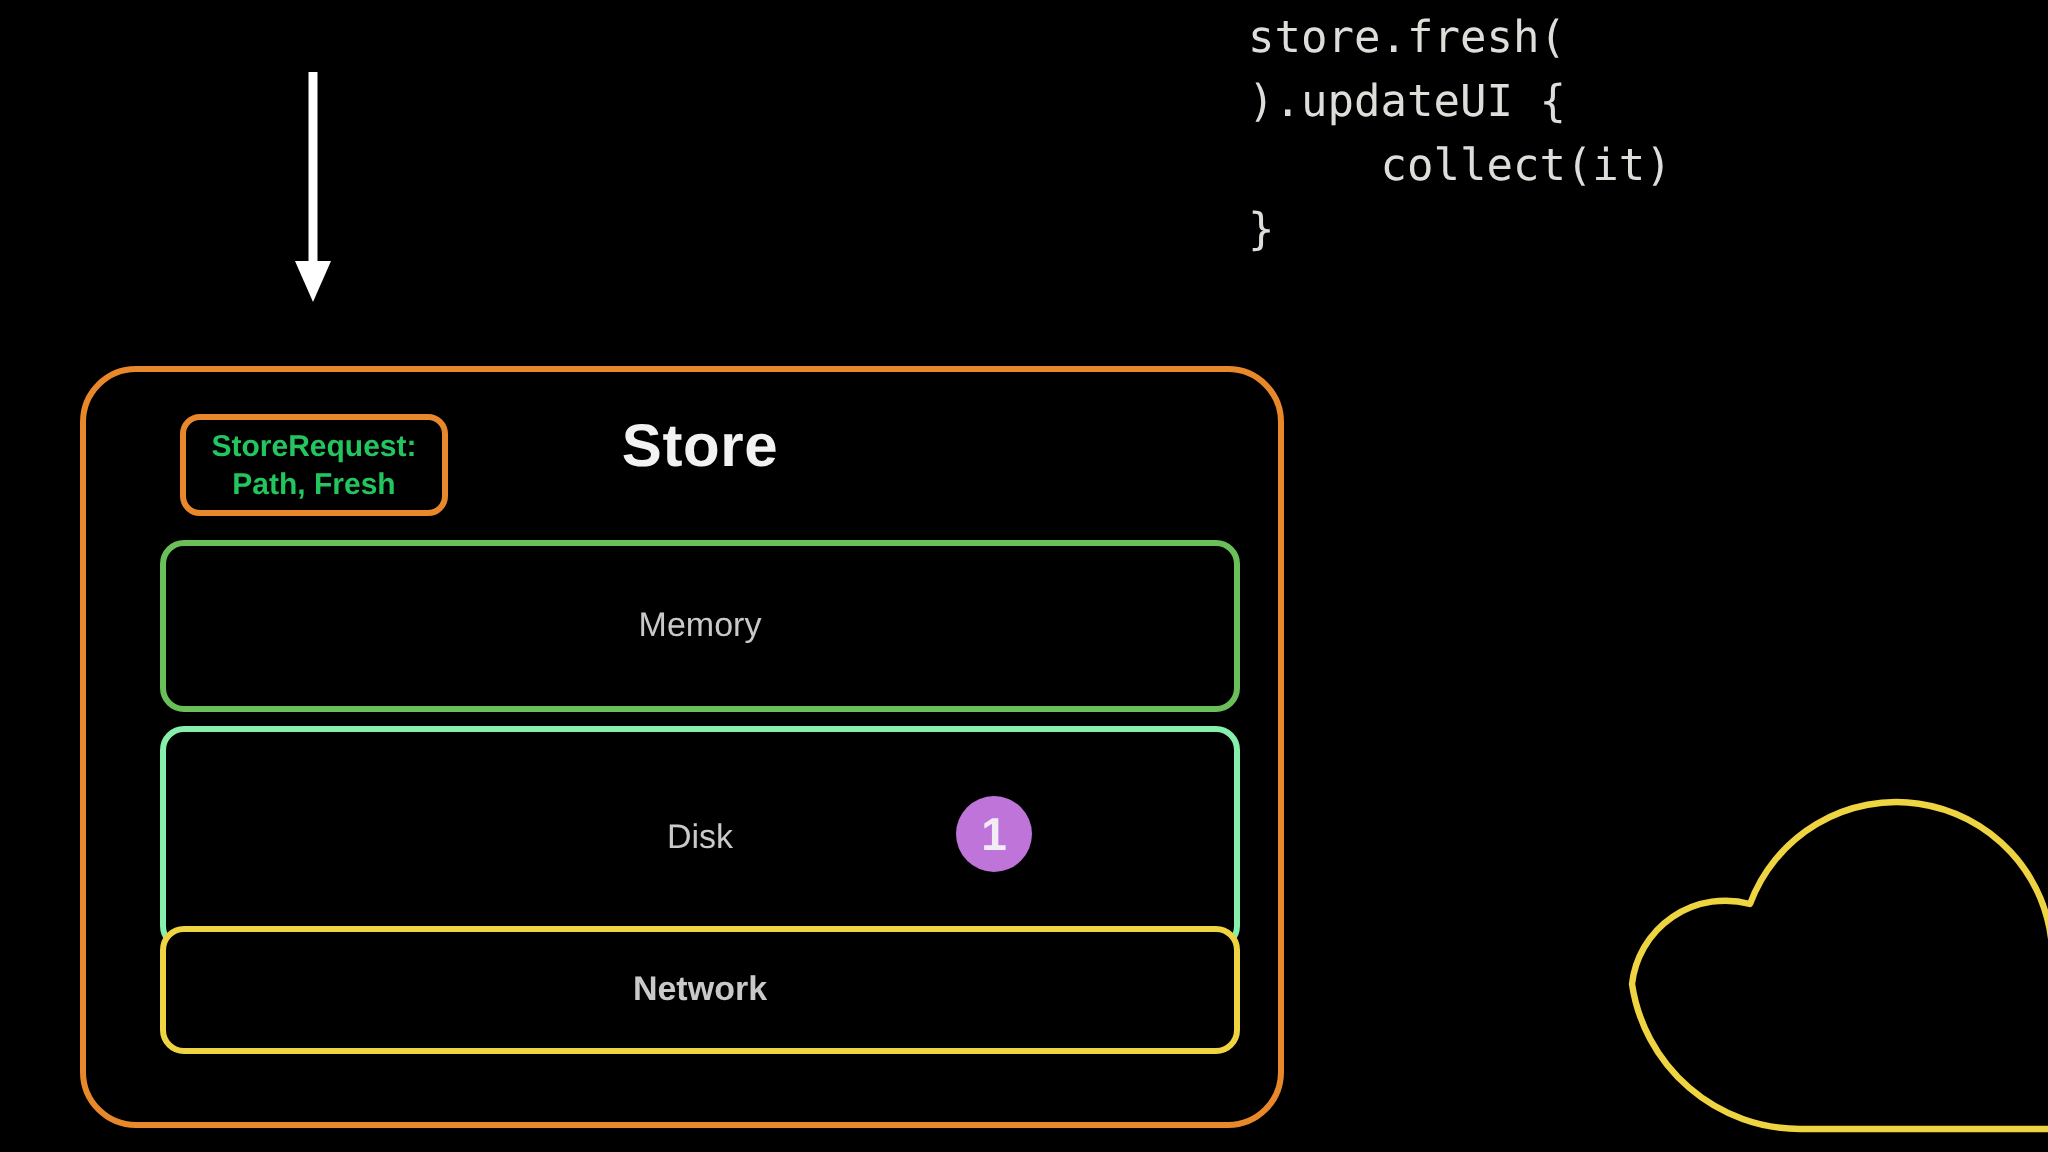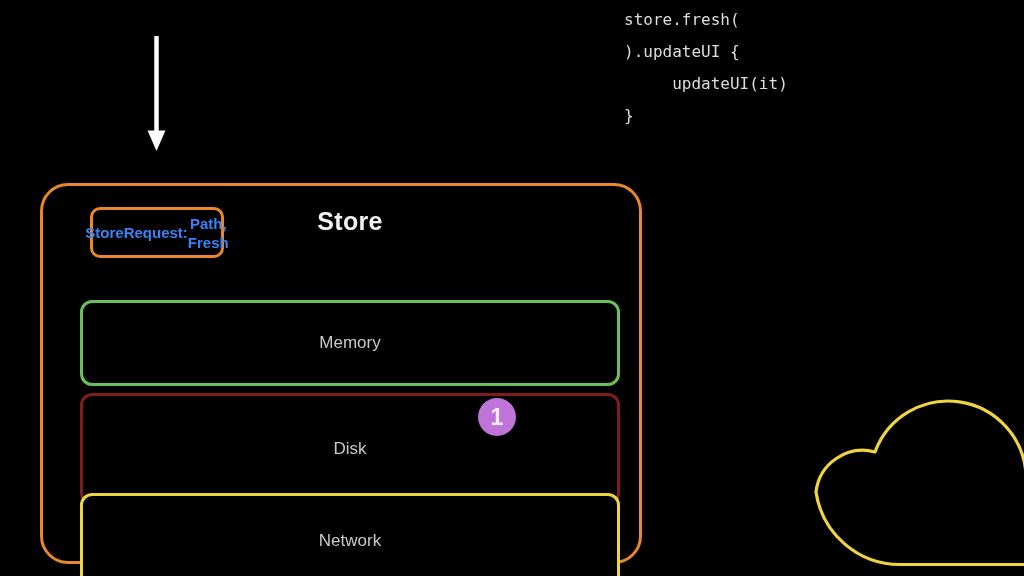--- a/index.html
+++ b/index.html
@@ -7,73 +7,73 @@
   .slide {
     position: relative; width: 1024px; height: 576px;
     background: #000000; overflow: hidden;
     font-family: "Liberation Sans", sans-serif;
   }
 
   
   .code-block {
     position: absolute; left: 624px; top: 4px;
     font-family: "DejaVu Sans Mono", monospace;
-    font-size: 16px; line-height: 32px; color: #DFDDDA;
+    font-size: 22px; line-height: 32px; color: #DFDDDA;
   }
   .code-line { white-space: pre; }
 
   
   .overlay-svg { position: absolute; left: 0; top: 0; width: 1024px; height: 576px; pointer-events: none; }
 
   
   .store-box {
     position: absolute; left: 40px; top: 183px; width: 602px; height: 381px;
     border: 3.5px solid #E8882A; border-radius: 28px; background: #000;
   }
   .store-title {
     position: absolute; left: 80px; top: 207px; width: 540px;
-    text-align: center; color: #F2F2F2; font-size: 25px; font-weight: bold;
+    text-align: center; color: #F2F2F2; font-size: 30px; font-weight: bold;
     letter-spacing: 0.3px;
   }
   .request-badge {
     position: absolute; left: 90px; top: 207px; width: 134px; height: 51px;
     border: 3px solid #E8882A; border-radius: 10px; background: #000;
-    display: flex; flex-direction: row; justify-content: center; align-items: center;
-    color: #3b82f6; font-size: 15px; font-weight: bold; line-height: 19px;
+    display: flex; flex-direction: column; justify-content: center; align-items: center;
+    color: #22c55e; font-size: 15px; font-weight: bold; line-height: 19px;
     text-align: center;
   }
 
   
   .layer {
     position: absolute; left: 80px; width: 540px;
     border-radius: 12px; background: #000;
     display: flex; align-items: center; justify-content: center;
-    font-size: 17px; color: #C9C9C9; margin-top: 30px;
+    font-size: 17px; color: #C9C9C9;
   }
   .layer-memory  { top: 270px; height: 86px; border: 3px solid #6ABF58; }
-  .layer-disk    { top: 363px; height: 112px; border: 3px solid #7f1d1d; }
-  .layer-network { top: 463px; height: 96px; border: 3px solid #EFD441; }
+  .layer-disk    { top: 363px; height: 112px; border: 3px solid #86efac; }
+  .layer-network { top: 463px; height: 64px; border: 3px solid #EFD441; font-weight: bold; }
 
   
   .step-badge {
     position: absolute; left: 478px; top: 398px; width: 38px; height: 38px;
     border-radius: 50%; background: #BE74D8;
     display: flex; align-items: center; justify-content: center;
     color: #F2ECF7; font-size: 23px; font-weight: bold;
   }
 </style>
 </head>
 <body>
 
 <div class="slide">
 
   <div class="code-block">
     <div class="code-line">store.fresh(</div>
     <div class="code-line">).updateUI {</div>
-    <div class="code-line">     updateUI(it)</div>
+    <div class="code-line">     collect(it)</div>
     <div class="code-line">}</div>
   </div>
 
   <svg class="overlay-svg" viewBox="0 0 1024 576">
     <g>
       <line x1="156.5" y1="36" x2="156.5" y2="132" stroke="#FFFFFF" stroke-width="4.5"></line>
       <polygon points="147.5,130.5 165.5,130.5 156.5,151" fill="#FFFFFF"></polygon>
     </g>
     <path d="M 1045 564.5 L 900 564.5
              A 85 85 0 0 1 816 492

